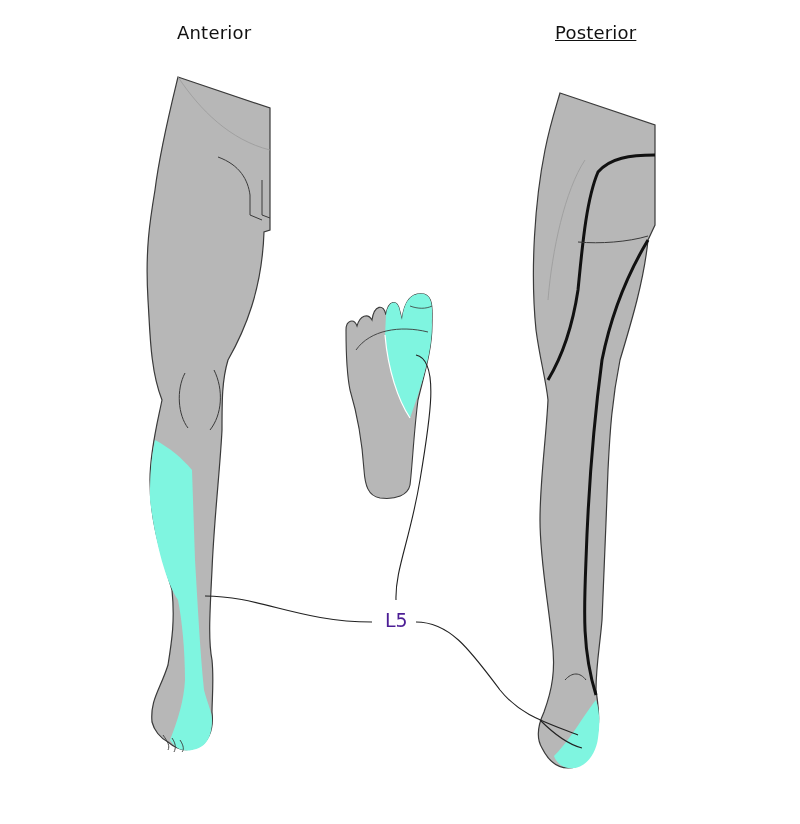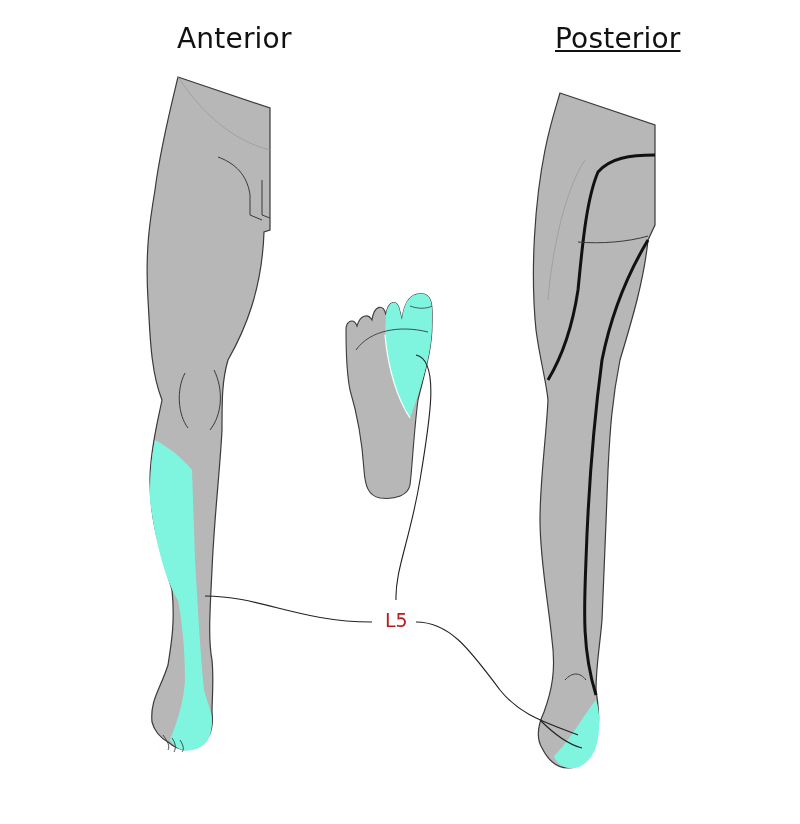--- a/index.html
+++ b/index.html
@@ -1,21 +1,21 @@
 <!DOCTYPE html>
 <html><head>
 <meta charset="utf-8">
 <style>
   html, body { margin: 0; padding: 0; background: #ffffff; }
   body { width: 800px; height: 824px; position: relative; overflow: hidden;
          font-family: "DejaVu Sans", "Liberation Sans", sans-serif; }
-  .title { position: absolute; top: 22px; font-size: 28px; color: #111; letter-spacing: 0.2px; }
+  .title { position: absolute; top: 22px; font-size: 18px; color: #111; letter-spacing: 0.2px; }
   #title-anterior { left: 177px; }
   #title-posterior { left: 555px; text-decoration: underline; }
-  .label-l5 { position: absolute; left: 385px; top: 609px; font-size: 19px; color: #b91c1c; }
+  .label-l5 { position: absolute; left: 385px; top: 609px; font-size: 19px; color: #4c1d95; }
   svg { position: absolute; left: 0; top: 0; }
 </style>
 </head>
 <body>
 
 <div class="title" id="title-anterior">Anterior</div>
 <div class="title" id="title-posterior">Posterior</div>
 
 <svg width="800" height="824" viewBox="0 0 800 824">
 

